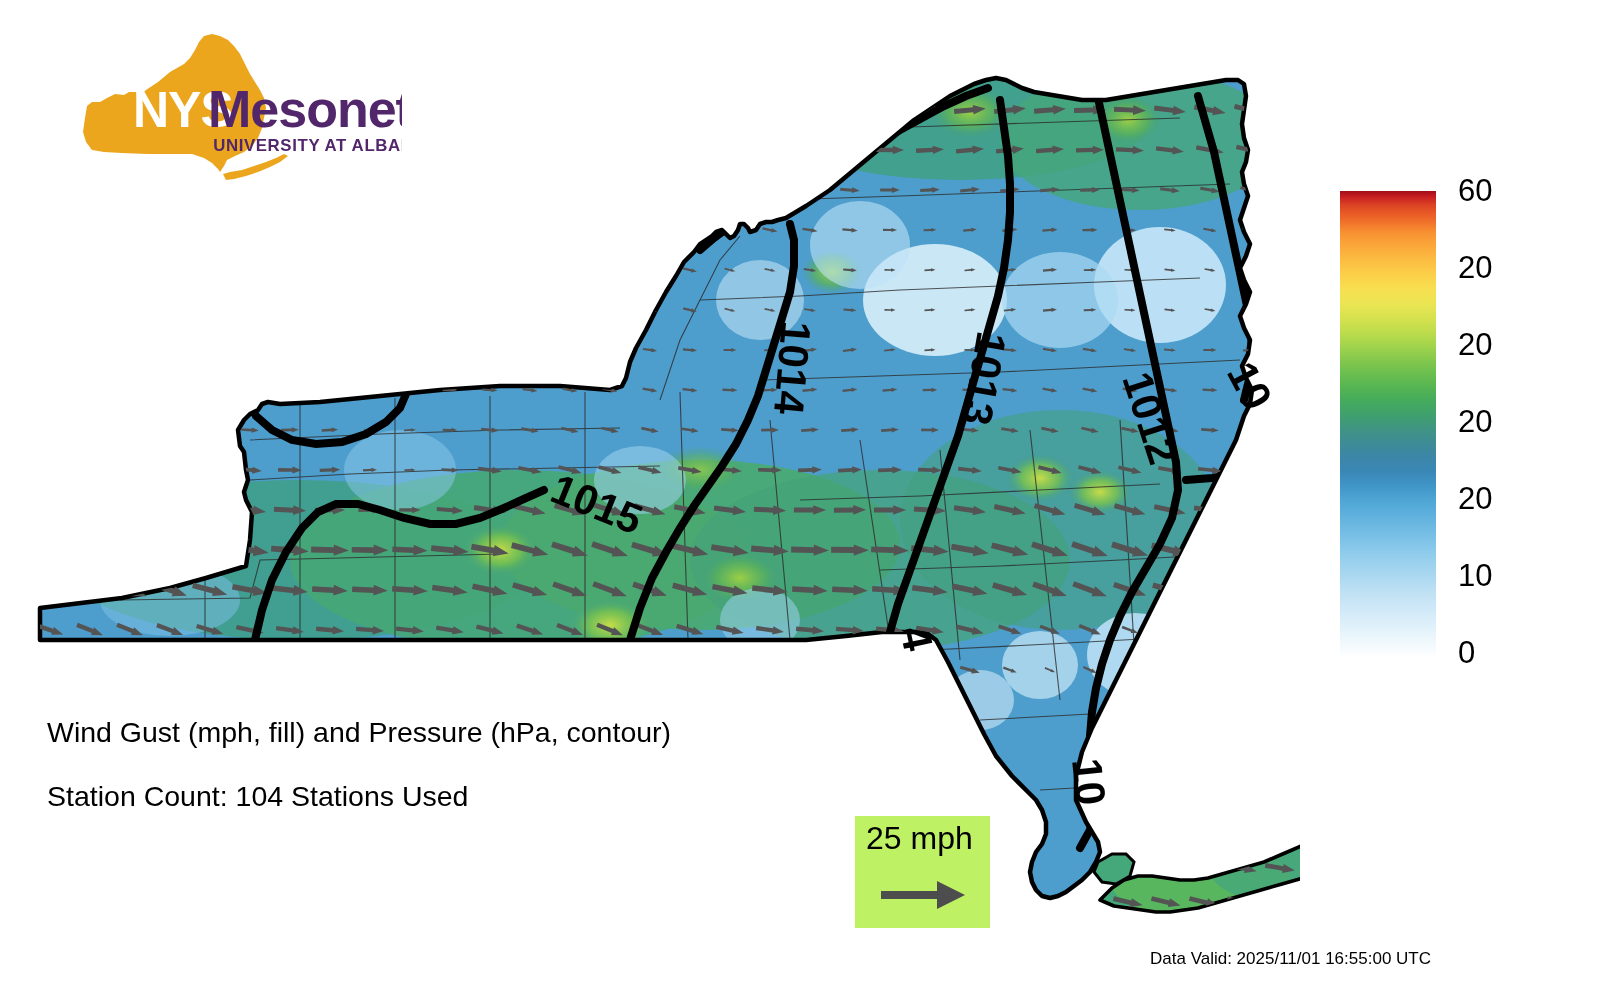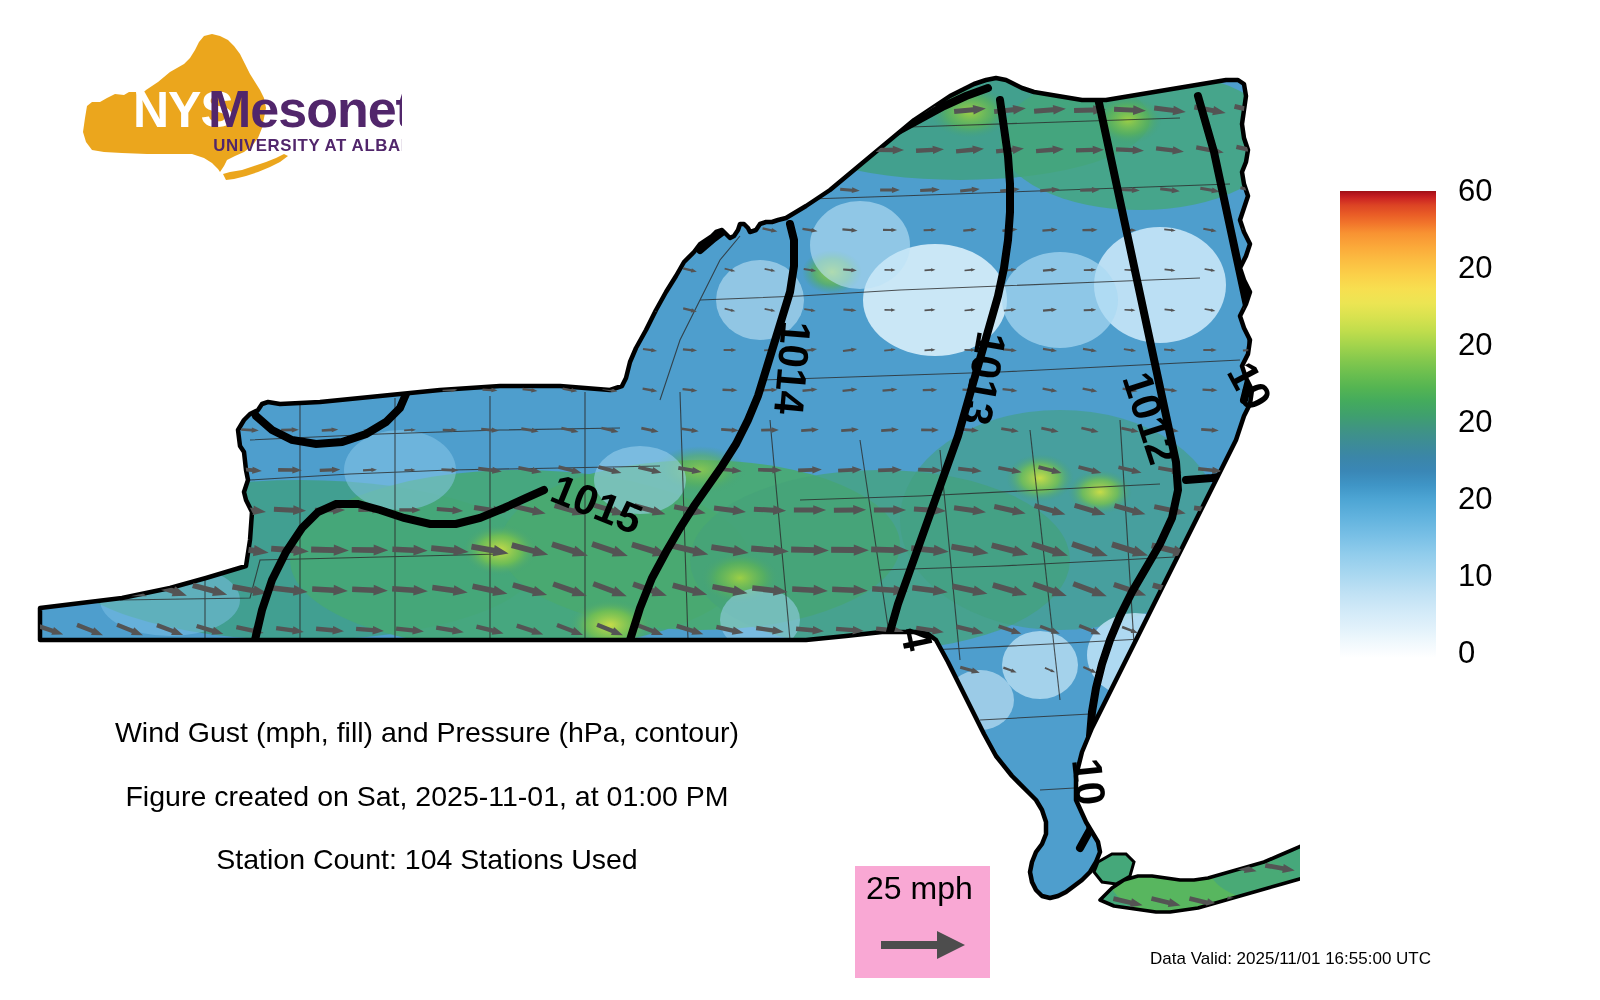--- a/index.html
+++ b/index.html
@@ -51,27 +51,27 @@
         #e95c26 95%,
         #dc4324 97%,
         #cb2322 98.5%,
         #b3141c 99.5%,
         #9c1016 100%);
   }
   .cb-tick{position:absolute;left:118px;font-size:31px;line-height:31px;
      color:#000;white-space:nowrap;}
 
   
-  #caption{position:absolute;left:47px;top:718px;width:760px;text-align:center;}
+  #caption{position:absolute;left:47px;top:718px;width:760px;}
   .cap-line{font-size:28.5px;line-height:28.5px;margin-bottom:35px;color:#000;
      white-space:nowrap;}
 
   
-  #refbox{position:absolute;left:855px;top:866px;width:135px;height:112px;
-     background:#f9a8d4;}
+  #refbox{position:absolute;left:855px;top:816px;width:135px;height:112px;
+     background:#bef264;}
   #refbox-label{position:absolute;left:11px;top:6px;font-size:32px;
      line-height:32px;color:#000;white-space:nowrap;}
   #refbox-arrow{position:absolute;left:26px;top:62px;}
 
   
   #data-valid{position:absolute;left:1150px;top:948px;font-size:17px;
      line-height:21px;color:#000;white-space:nowrap;}
 </style>
 </head>
 <body>
@@ -895,21 +895,20 @@
   <div class="cb-tick" style="top:61px">20</div>
   <div class="cb-tick" style="top:138px">20</div>
   <div class="cb-tick" style="top:215px">20</div>
   <div class="cb-tick" style="top:292px">20</div>
   <div class="cb-tick" style="top:369px">10</div>
   <div class="cb-tick" style="top:446px">0</div>
 </div>
 
 <div id="caption">
   <div class="cap-line">Wind Gust (mph, fill) and Pressure (hPa, contour)</div>
-  <div class="cap-line">Figure created on Sat, 2025-11-01, at 01:00 PM</div>
   <div class="cap-line">Station Count: 104 Stations Used</div>
 </div>
 
 <div id="refbox">
   <div id="refbox-label">25 mph</div>
   <svg id="refbox-arrow" width="86" height="34" viewBox="0 0 86 34">
     <path d="M0 13 L56 13 L56 3 L84 17 L56 31 L56 21 L0 21 Z" fill="#4D4D4D"></path>
   </svg>
 </div>
 

